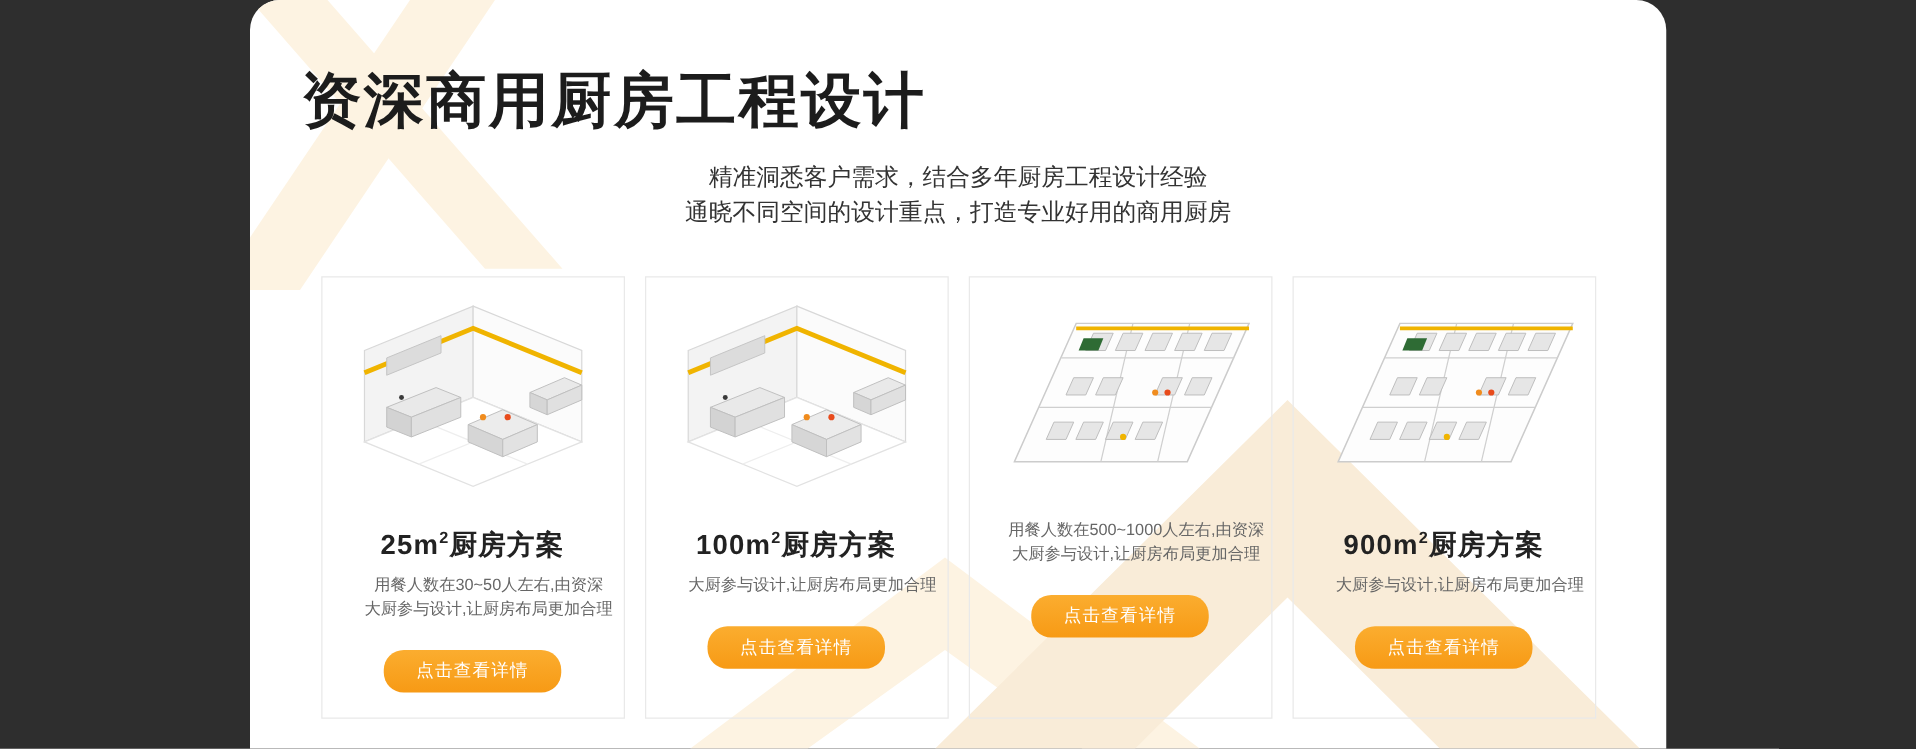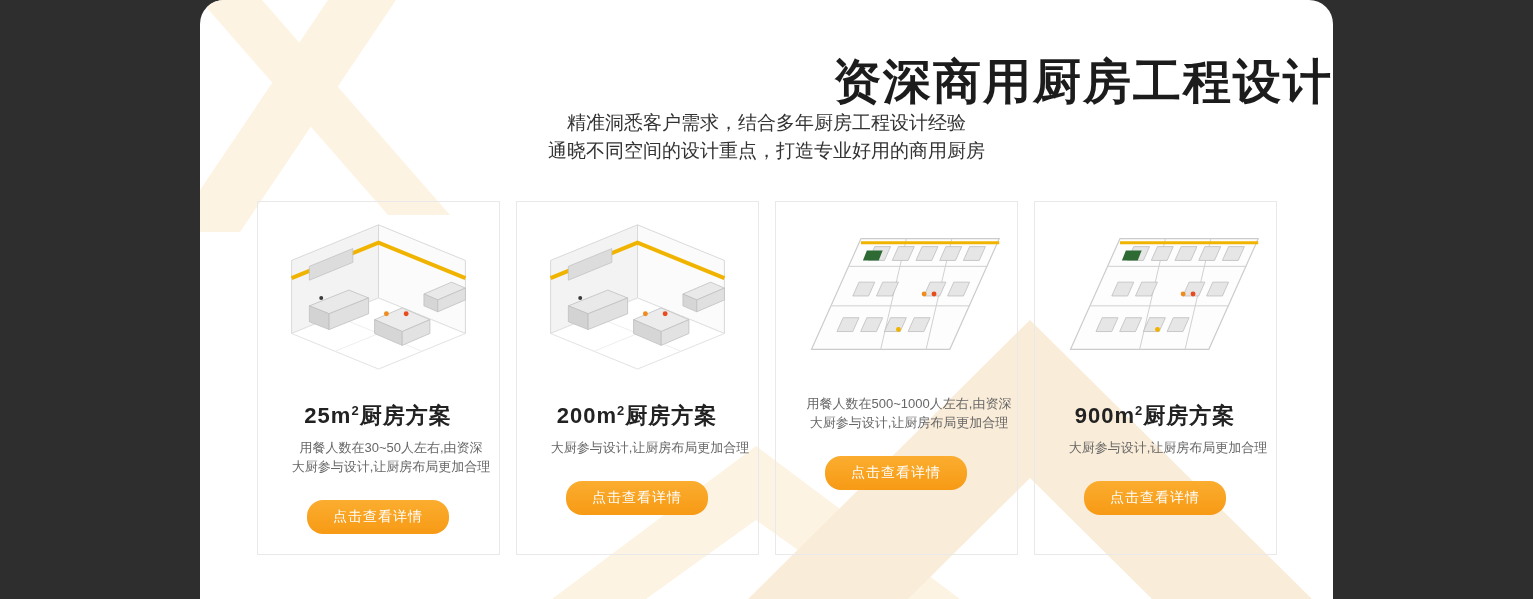--- a/index.html
+++ b/index.html
@@ -19,29 +19,30 @@
     overflow: hidden;
   }
   .decor {
     position: absolute; inset: 0;
     width: 100%; height: 100%;
     z-index: 0;
   }
   .content { position: relative; z-index: 2; }
   .page-title {
     padding-top: 54px;
-    text-align: right;
+    text-align: left;
     font-size: 48px;
     font-weight: 700;
     color: #1c1c1c;
     letter-spacing: 2px;
     line-height: 1.15;
     padding-left: 41px;
   }
   .subtitle {
+    margin-top: 20px;
     text-align: center;
     font-size: 19px;
     color: #333333;
     line-height: 28px;
   }
   .cards {
     display: flex;
     justify-content: center;
     gap: 16px;
     margin-top: 36px;
@@ -175,21 +176,21 @@
         </div>
         <button class="detail-btn">点击查看详情</button>
       </div>
 
       <div class="card">
         <div class="card-image">
           <svg viewBox="0 0 244 185" aria-label="isometric-kitchen-render-100m2">
               <use href="#kitchen-room"></use>
             </svg>
         </div>
-        <div class="card-title"><span>200m</span><sup>2</sup><span>厨房方案</span></div>
+        <div class="card-title"><span>100m</span><sup>2</sup><span>厨房方案</span></div>
         <div class="card-desc">
           <div>大厨参与设计,让厨房布局更加合理</div>
         </div>
         <button class="detail-btn">点击查看详情</button>
       </div>
 
       <div class="card">
         <div class="card-image">
           <svg viewBox="0 0 244 185" aria-label="isometric-kitchen-floorplan-200m2">
               <use href="#kitchen-plan"></use>

